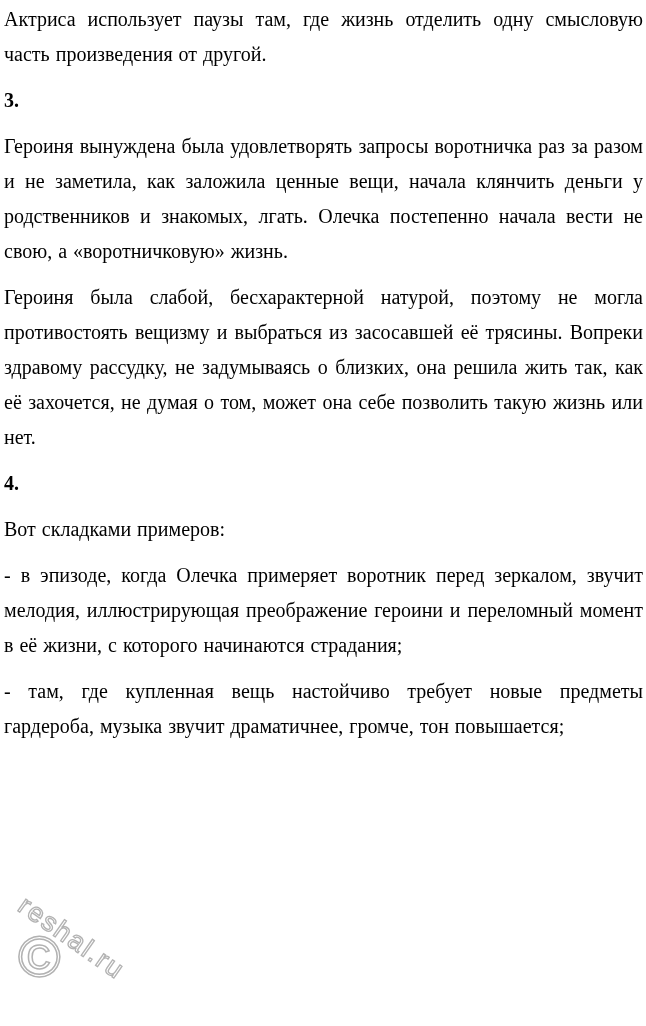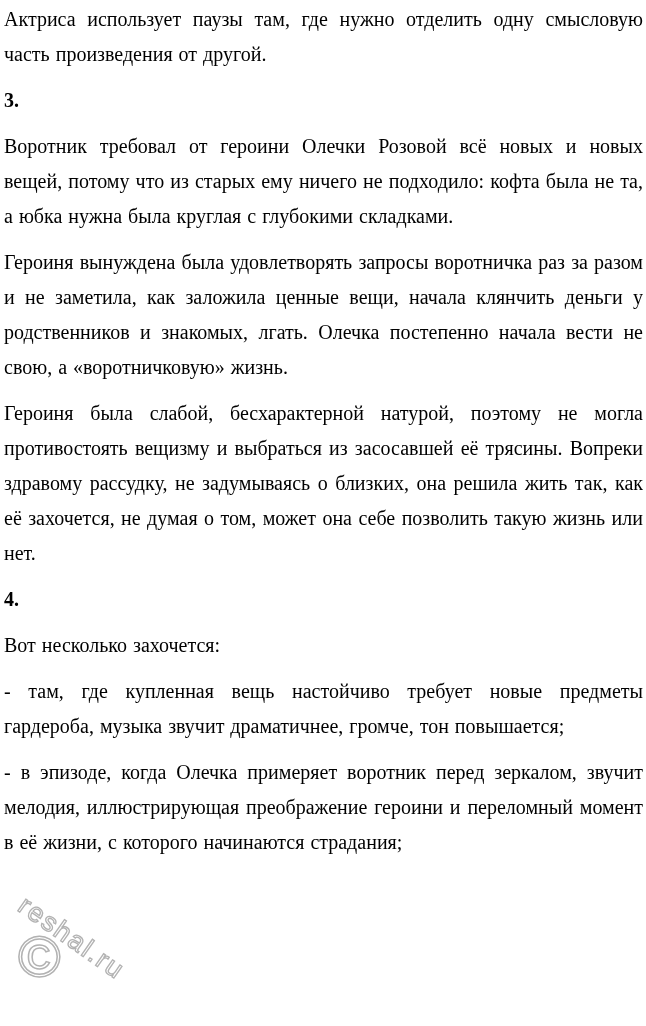--- a/index.html
+++ b/index.html
@@ -71,23 +71,22 @@
 </style>
 </head>
 <body>
 
 <div class="doc">
   <div class="watermark">
     <span class="wm-copyright">©</span>
     <span class="wm-text">reshal.ru</span>
   </div>
   <div class="content" id="content">
-      <p class="para">Актриса использует паузы там, где нужно отделить одну смысловую часть произведения от другой.</p>
+      <p class="para">Актриса использует паузы там, где жизнь отделить одну смысловую часть произведения от другой.</p>
       <p class="heading">3.</p>
-      <p class="para">Воротник требовал от героини Олечки Розовой всё новых и новых вещей, потому что из старых ему ничего не подходило: кофта была не та, а юбка нужна была круглая с глубокими складками.</p>
       <p class="para">Героиня вынуждена была удовлетворять запросы воротничка раз за разом и не заметила, как заложила ценные вещи, начала клянчить деньги у родственников и знакомых, лгать. Олечка постепенно начала вести не свою, а «воротничковую» жизнь.</p>
       <p class="para">Героиня была слабой, бесхарактерной натурой, поэтому не могла противостоять вещизму и выбраться из засосавшей её трясины. Вопреки здравому рассудку, не задумываясь о близких, она решила жить так, как её захочется, не думая о том, может она себе позволить такую жизнь или нет.</p>
       <p class="heading">4.</p>
-      <p class="para">Вот несколько захочется:</p>
+      <p class="para">Вот складками примеров:</p>
+      <p class="para">- в эпизоде, когда Олечка примеряет воротник перед зеркалом, звучит мелодия, иллюстрирующая преображение героини и переломный момент в её жизни, с которого начинаются страдания;</p>
       <p class="para">- там, где купленная вещь настойчиво требует новые предметы гардероба, музыка звучит драматичнее, громче, тон повышается;</p>
-      <p class="para">- в эпизоде, когда Олечка примеряет воротник перед зеркалом, звучит мелодия, иллюстрирующая преображение героини и переломный момент в её жизни, с которого начинаются страдания;</p>
     </div>
 </div>
 
 </body></html>

